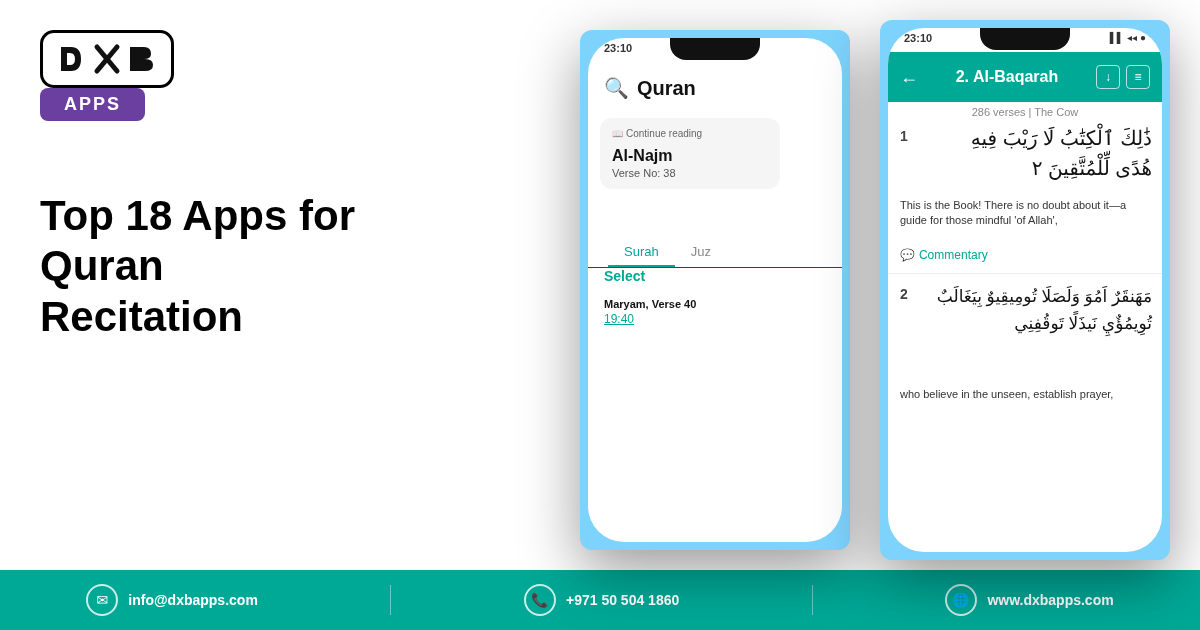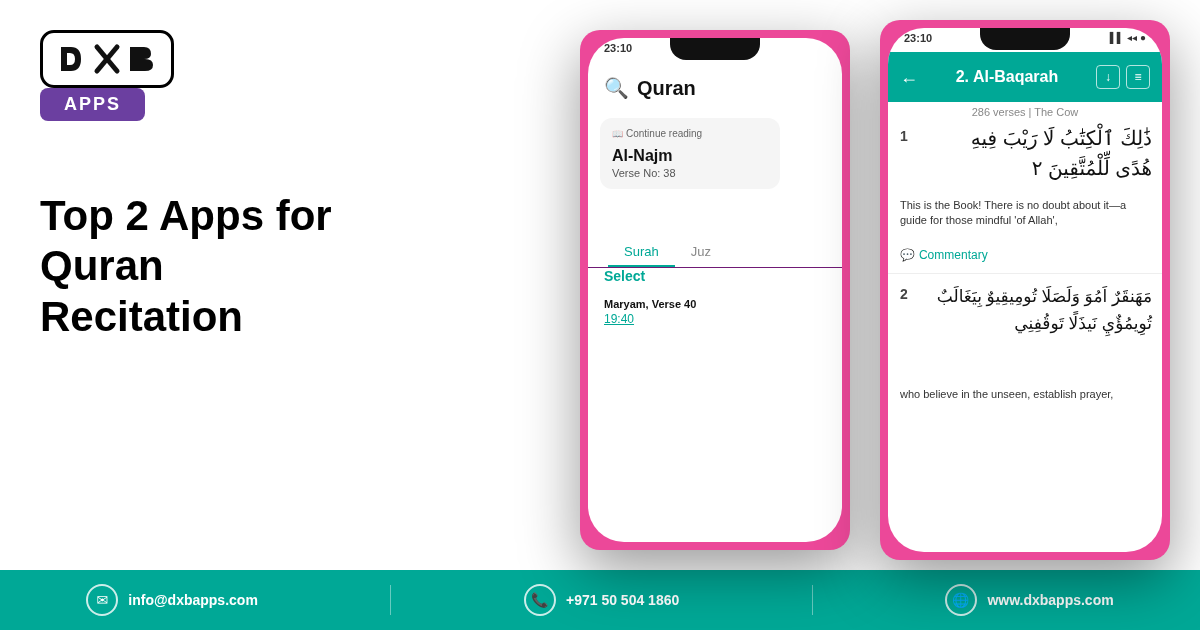--- a/index.html
+++ b/index.html
@@ -60,22 +60,22 @@
       width: 740px;
       height: 580px;
       display: flex;
       align-items: center;
       justify-content: center;
     }
 
     
     .phone {
       position: absolute;
-      border-radius: 20px;
-      background: #ec4899;
+      border-radius: 12px;
+      background: #7dd3fc;
       box-shadow: 0 20px 60px rgba(0,0,0,0.4);
       overflow: hidden;
     }
 
     .phone-1 {
       width: 270px;
       height: 520px;
       left: 120px;
       top: 30px;
       z-index: 1;
@@ -455,21 +455,21 @@
           <path d="M10 16 H20 Q28 16 28 22 Q28 28 20 28 H10 Z" fill="#111"></path>
         </svg>
       </div>
     </div>
     <div class="apps-badge">
       <span>APPS</span>
     </div>
   </div>
 
   <div class="main-title">
-    <span>Top 2 Apps for Quran</span><br>
+    <span>Top 18 Apps for Quran</span><br>
     <span>Recitation</span>
   </div>
 </div>
 
 <div class="phones-container">
 
   <div class="phone phone-1">
     <div class="phone-screen">
       <div class="phone-notch"></div>
 

